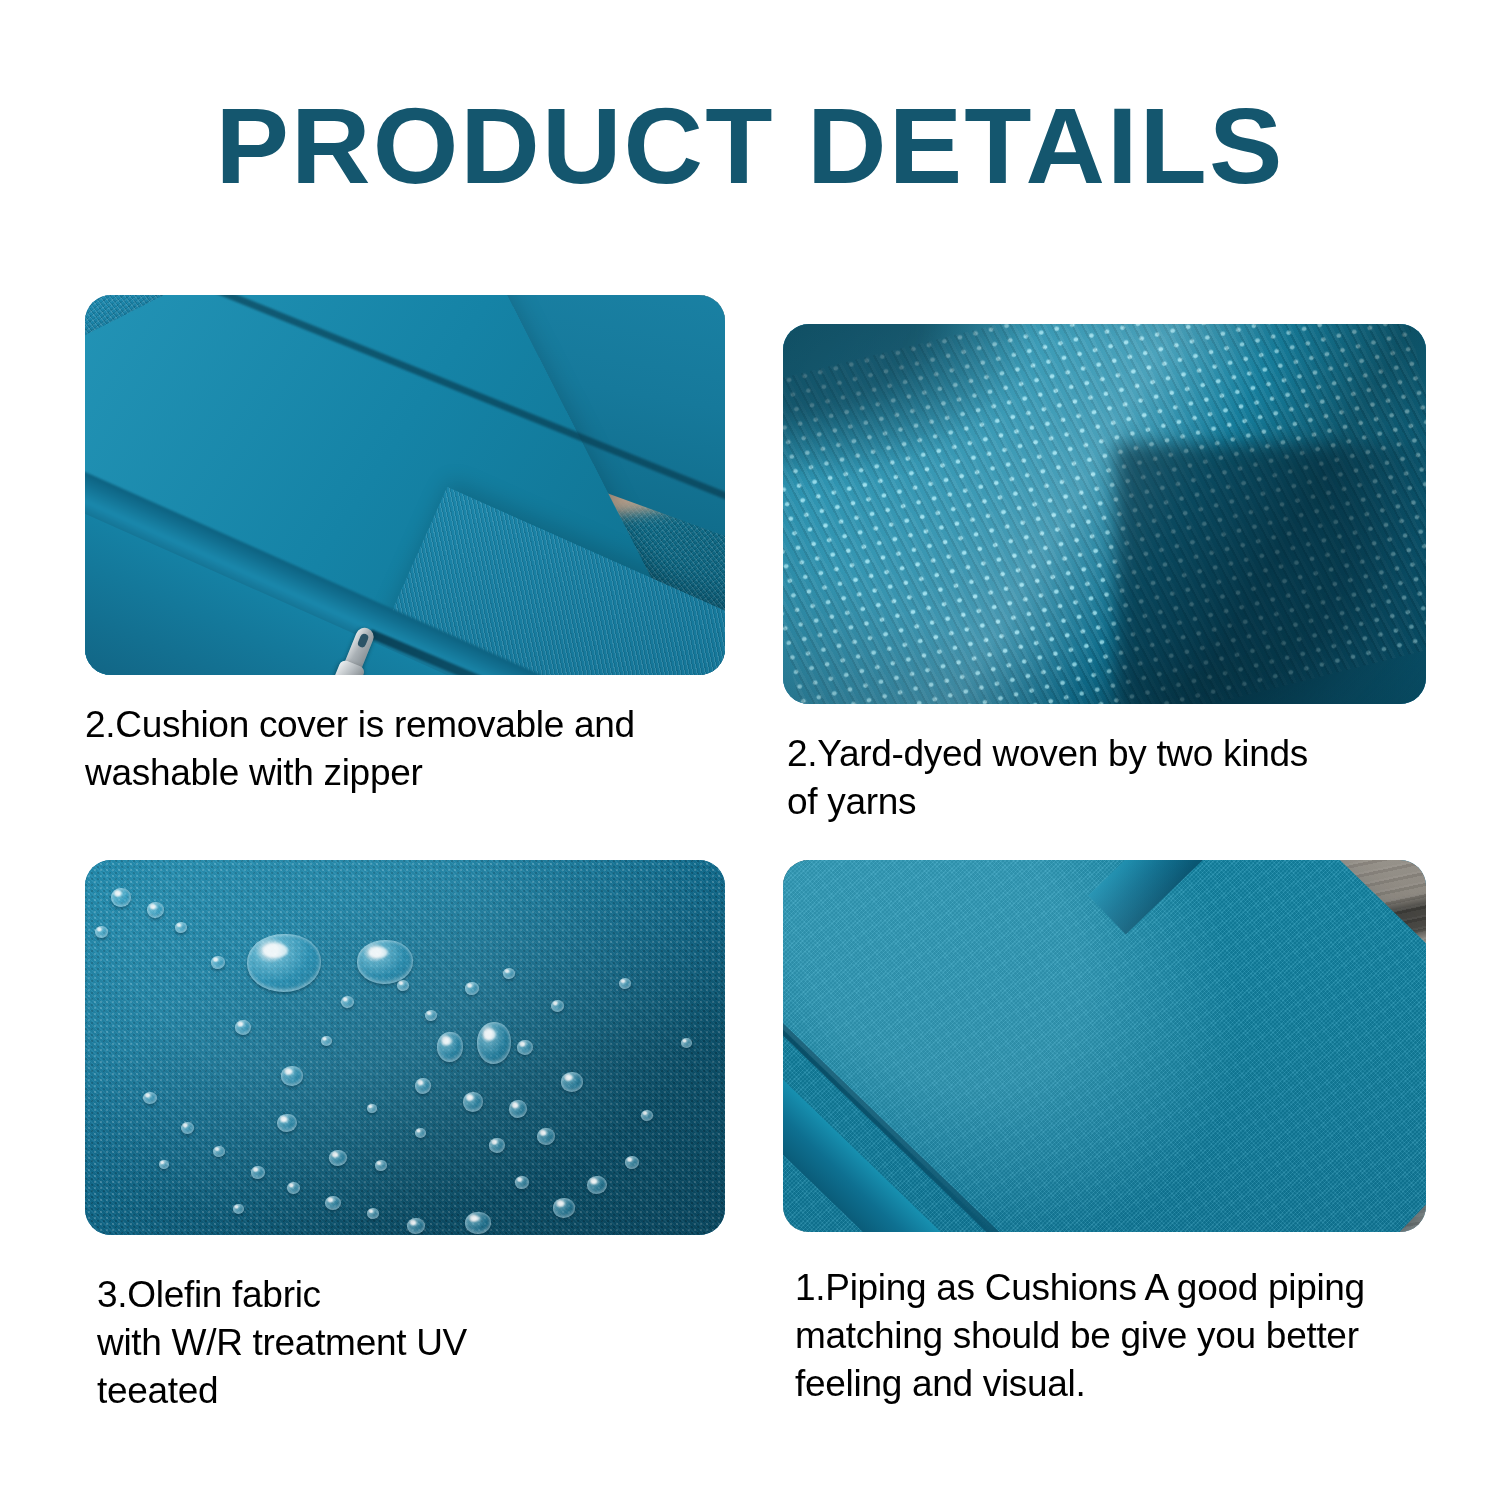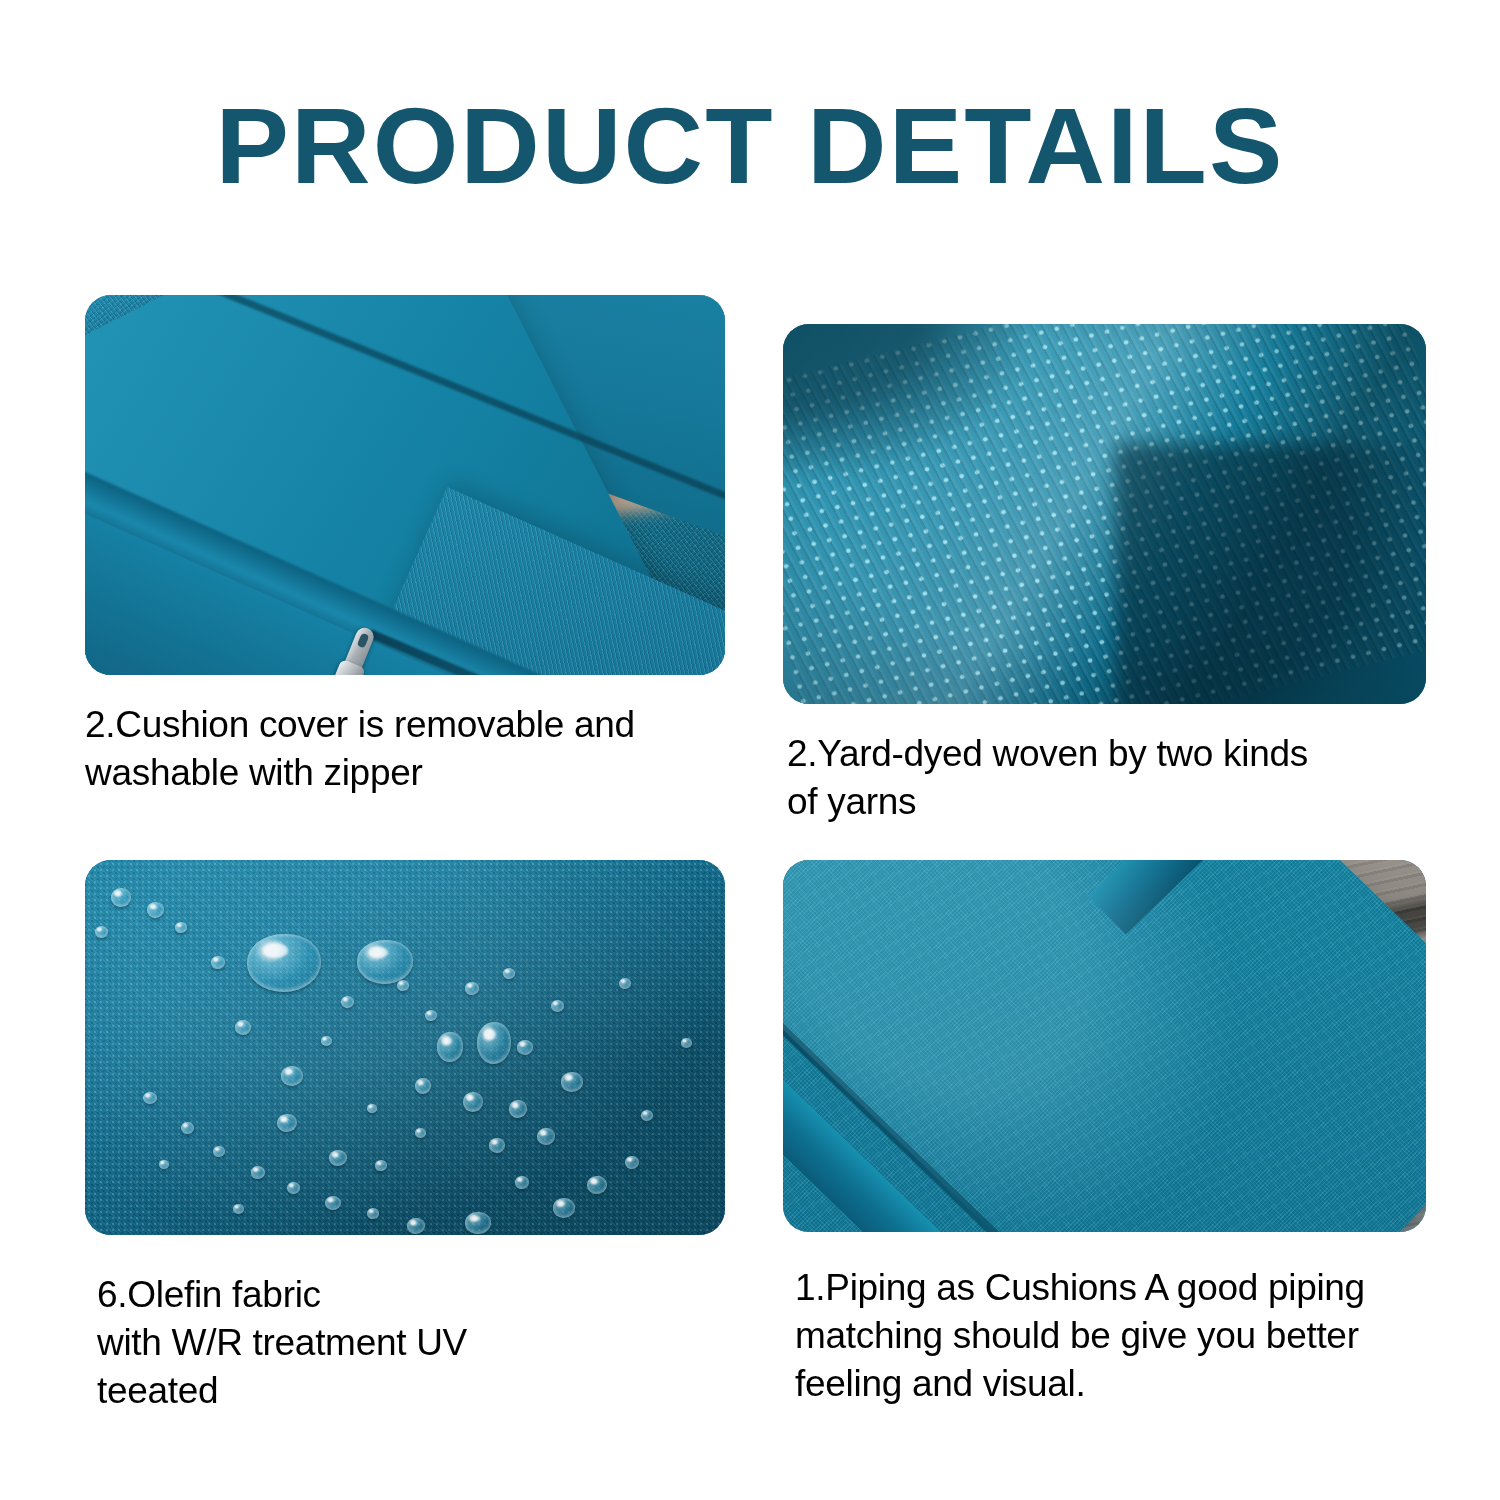--- a/index.html
+++ b/index.html
@@ -457,21 +457,21 @@
       <div class="drop" style="left:380px;top:352px;width:26px;height:22px;"></div>
       <div class="drop" style="left:322px;top:358px;width:18px;height:16px;"></div>
       <div class="drop" style="left:430px;top:316px;width:14px;height:13px;"></div>
       <div class="drop" style="left:556px;top:250px;width:12px;height:11px;"></div>
       <div class="drop" style="left:596px;top:178px;width:11px;height:10px;"></div>
       <div class="drop" style="left:534px;top:118px;width:12px;height:11px;"></div>
       <div class="drop" style="left:282px;top:244px;width:10px;height:9px;"></div>
       <div class="drop" style="left:148px;top:344px;width:11px;height:10px;"></div>
       <div class="drop" style="left:74px;top:300px;width:10px;height:9px;"></div>
     </div>
-    <div class="caption"> 6.Olefin fabric
+    <div class="caption"> 3.Olefin fabric
    with W/R  treatment UV
    teeated</div>
   </div>
 
   <div class="cell cell-4">
     <div class="photo">
       <div class="p4-wood"></div>
       <div class="p4-grain"></div>
       <div class="p4-grain2"></div>
       <div class="p4-knot"></div>

